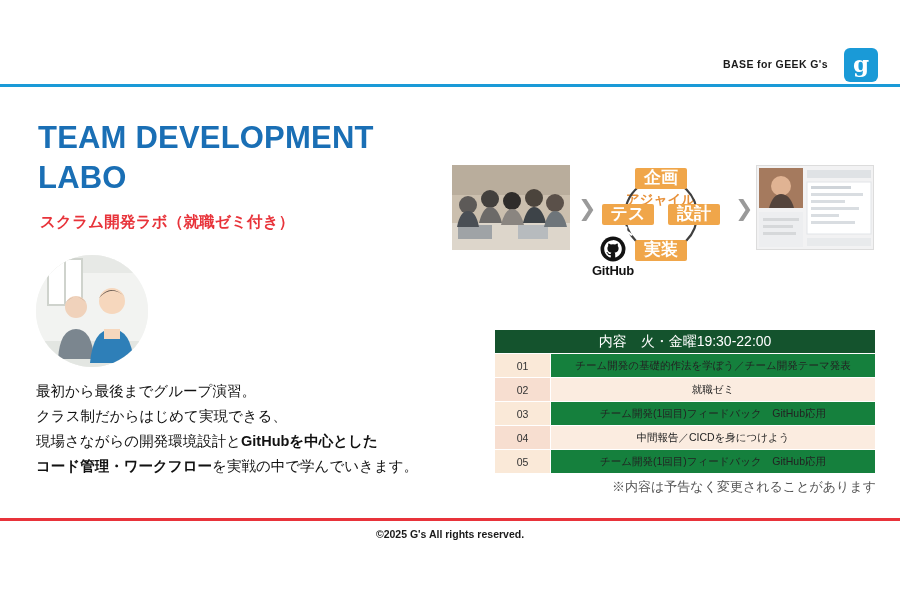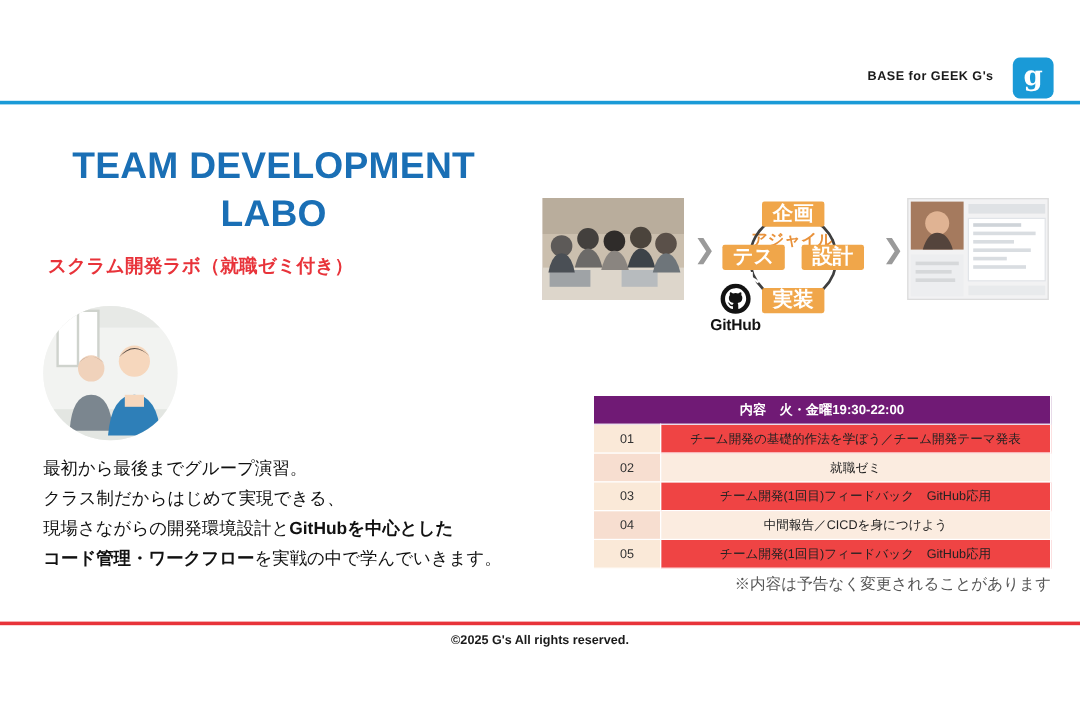--- a/index.html
+++ b/index.html
@@ -54,21 +54,20 @@
   
   .title {
     position: absolute;
     left: 38px; top: 118px;
     width: 380px;
     font-size: 31px;
     font-weight: bold;
     line-height: 1.28;
     letter-spacing: 0.2px;
     color: #1a6fb5;
-    text-align: center;
   }
   .subtitle {
     position: absolute;
     left: 40px; top: 212px;
     font-size: 15.5px;
     font-weight: bold;
     color: #e8333a;
     letter-spacing: 0.2px;
   }
 
@@ -177,34 +176,34 @@
     border-collapse: collapse;
     font-size: 10.5px;
     color: #222222;
   }
   .table th, .table td {
     border: 1px solid #ffffff;
     height: 24px;
     padding: 0 4px;
   }
   .table thead th {
-    background: #701a75;
+    background: #14532d;
     color: #ffffff;
-    font-size: 11px;
-    font-weight: bold;
+    font-size: 14px;
+    font-weight: normal;
     text-align: center;
   }
   .table .num {
     width: 56px;
     background: #fae9d8;
     text-align: center;
     color: #333;
   }
   .table .desc {
-    background: #ef4444;
+    background: #15803d;
     text-align: center;
   }
   .table tbody tr:nth-child(even) .num { background: #f7ded0; }
   .table tbody tr:nth-child(even) .desc { background: #fbece0; }
 
   .note {
     position: absolute;
     right: 24px; top: 478px;
     font-size: 13px;
     color: #555555;

